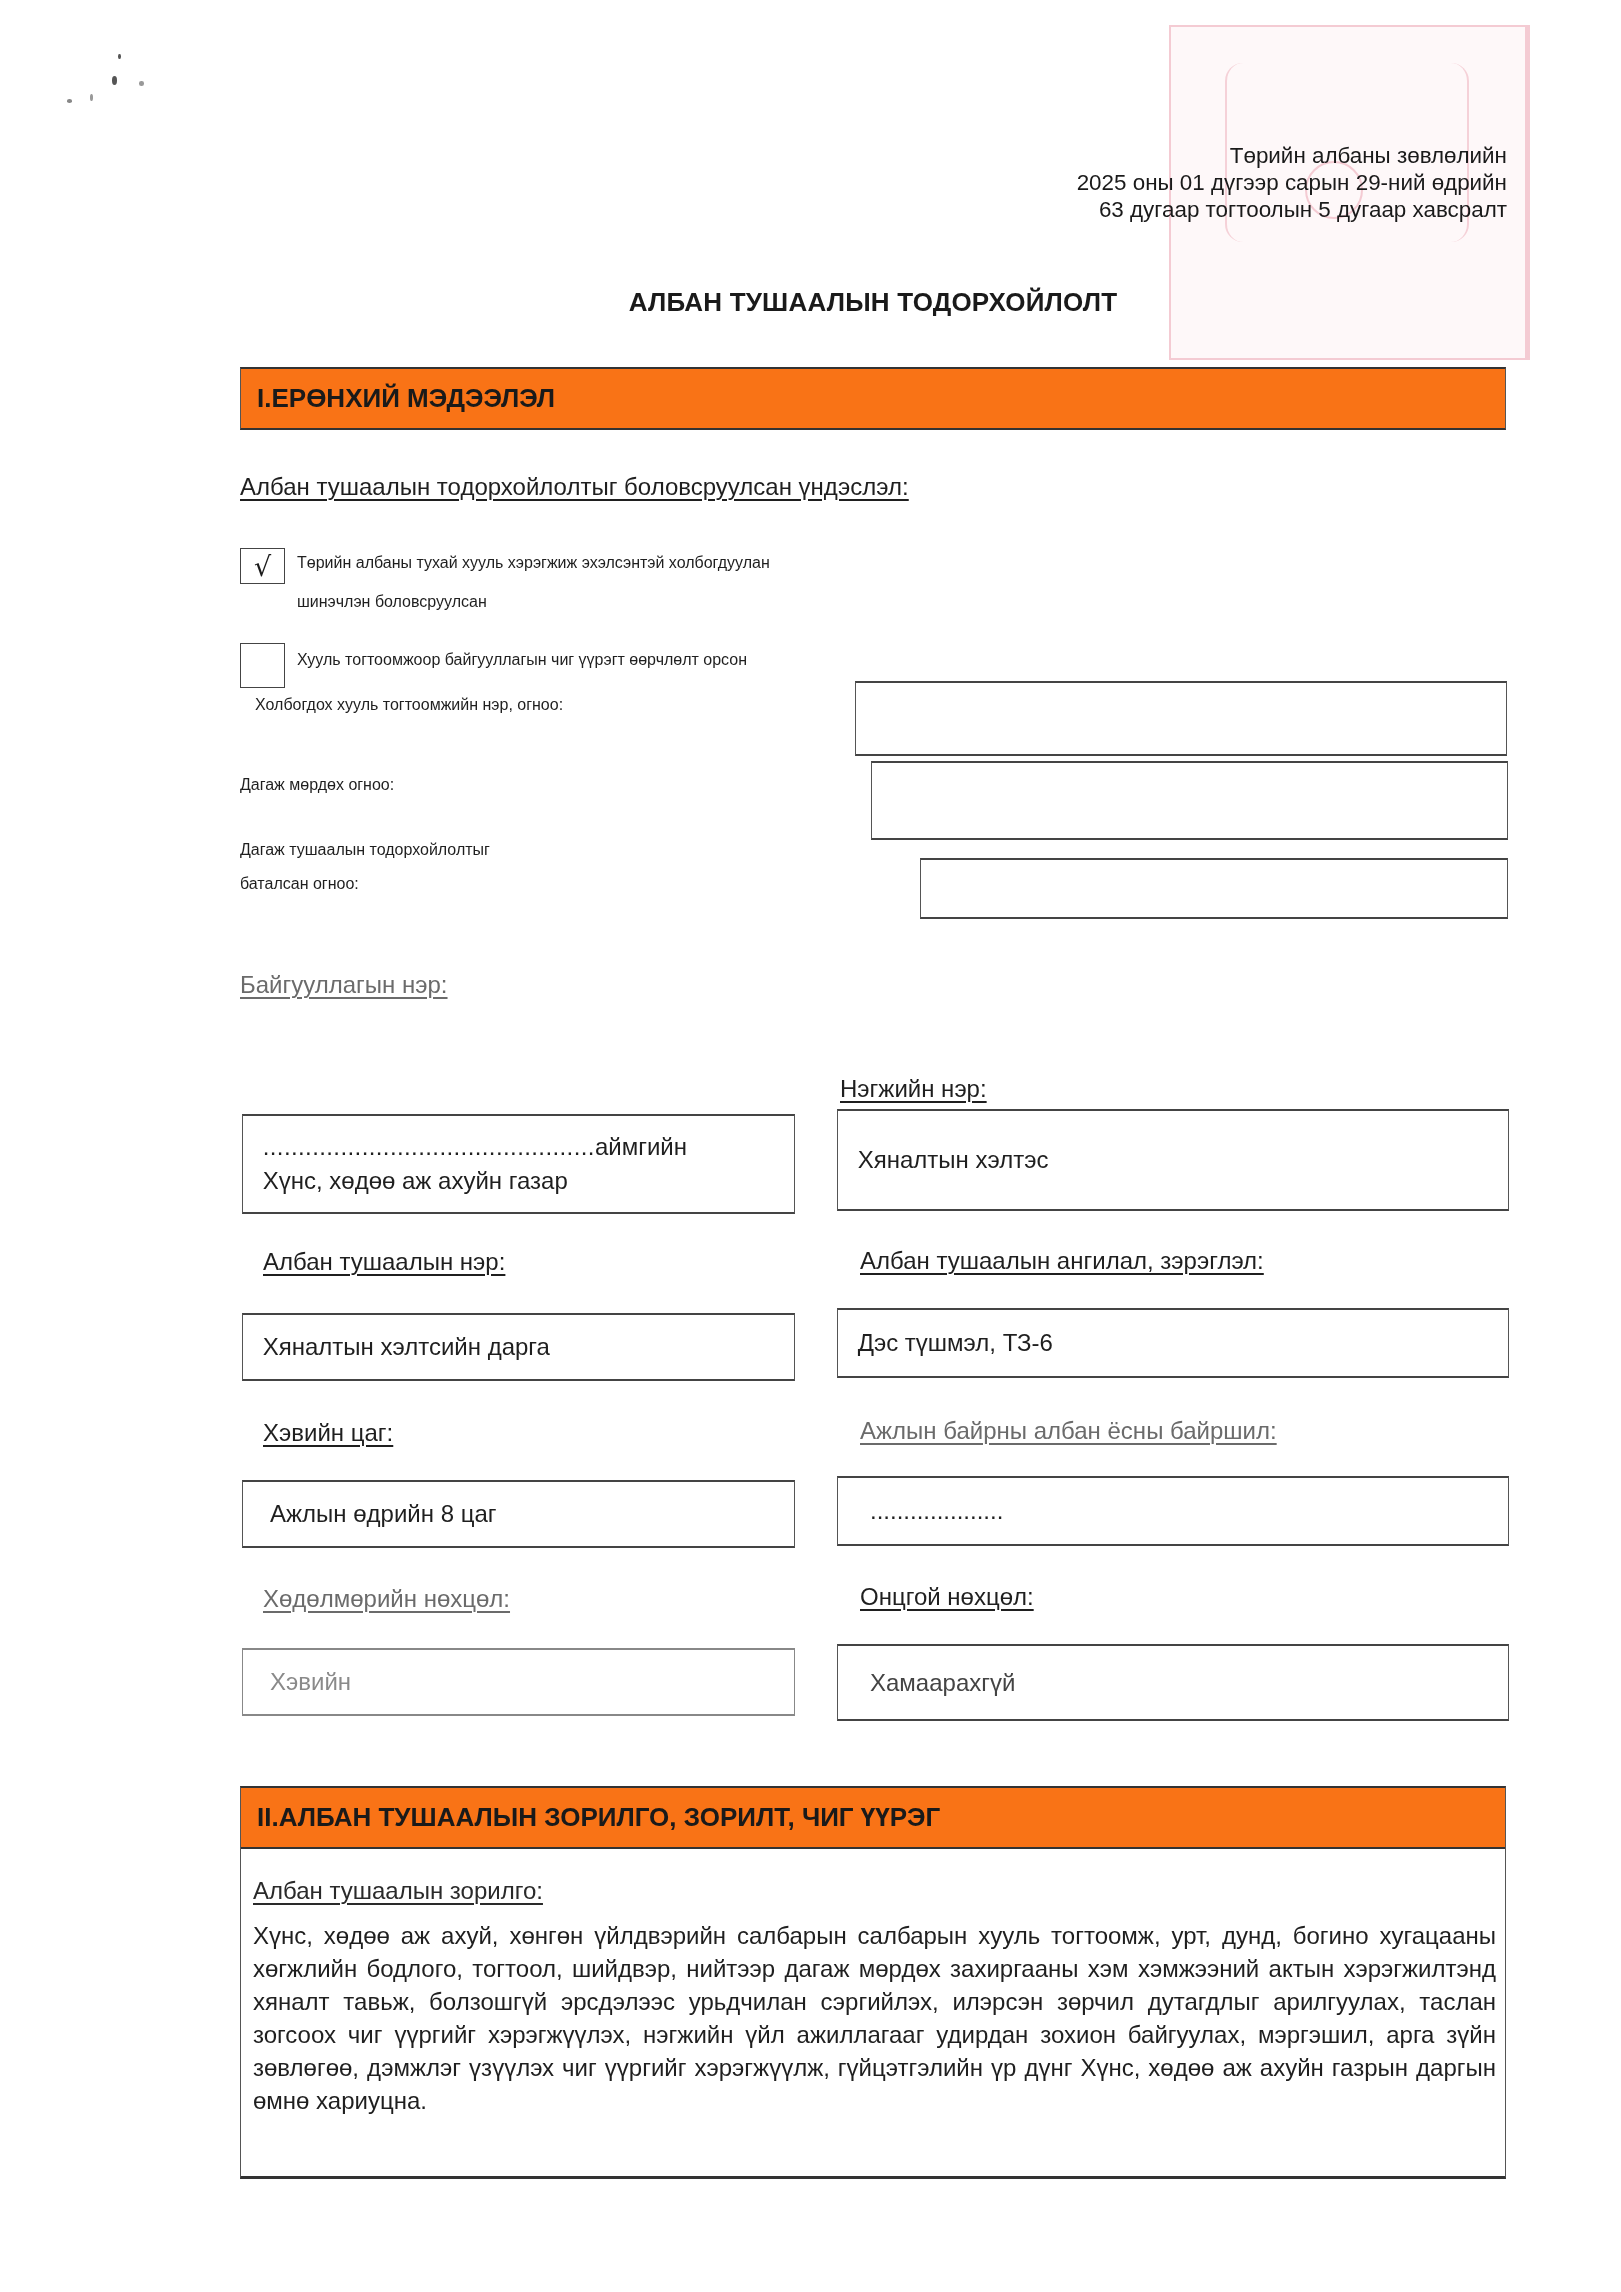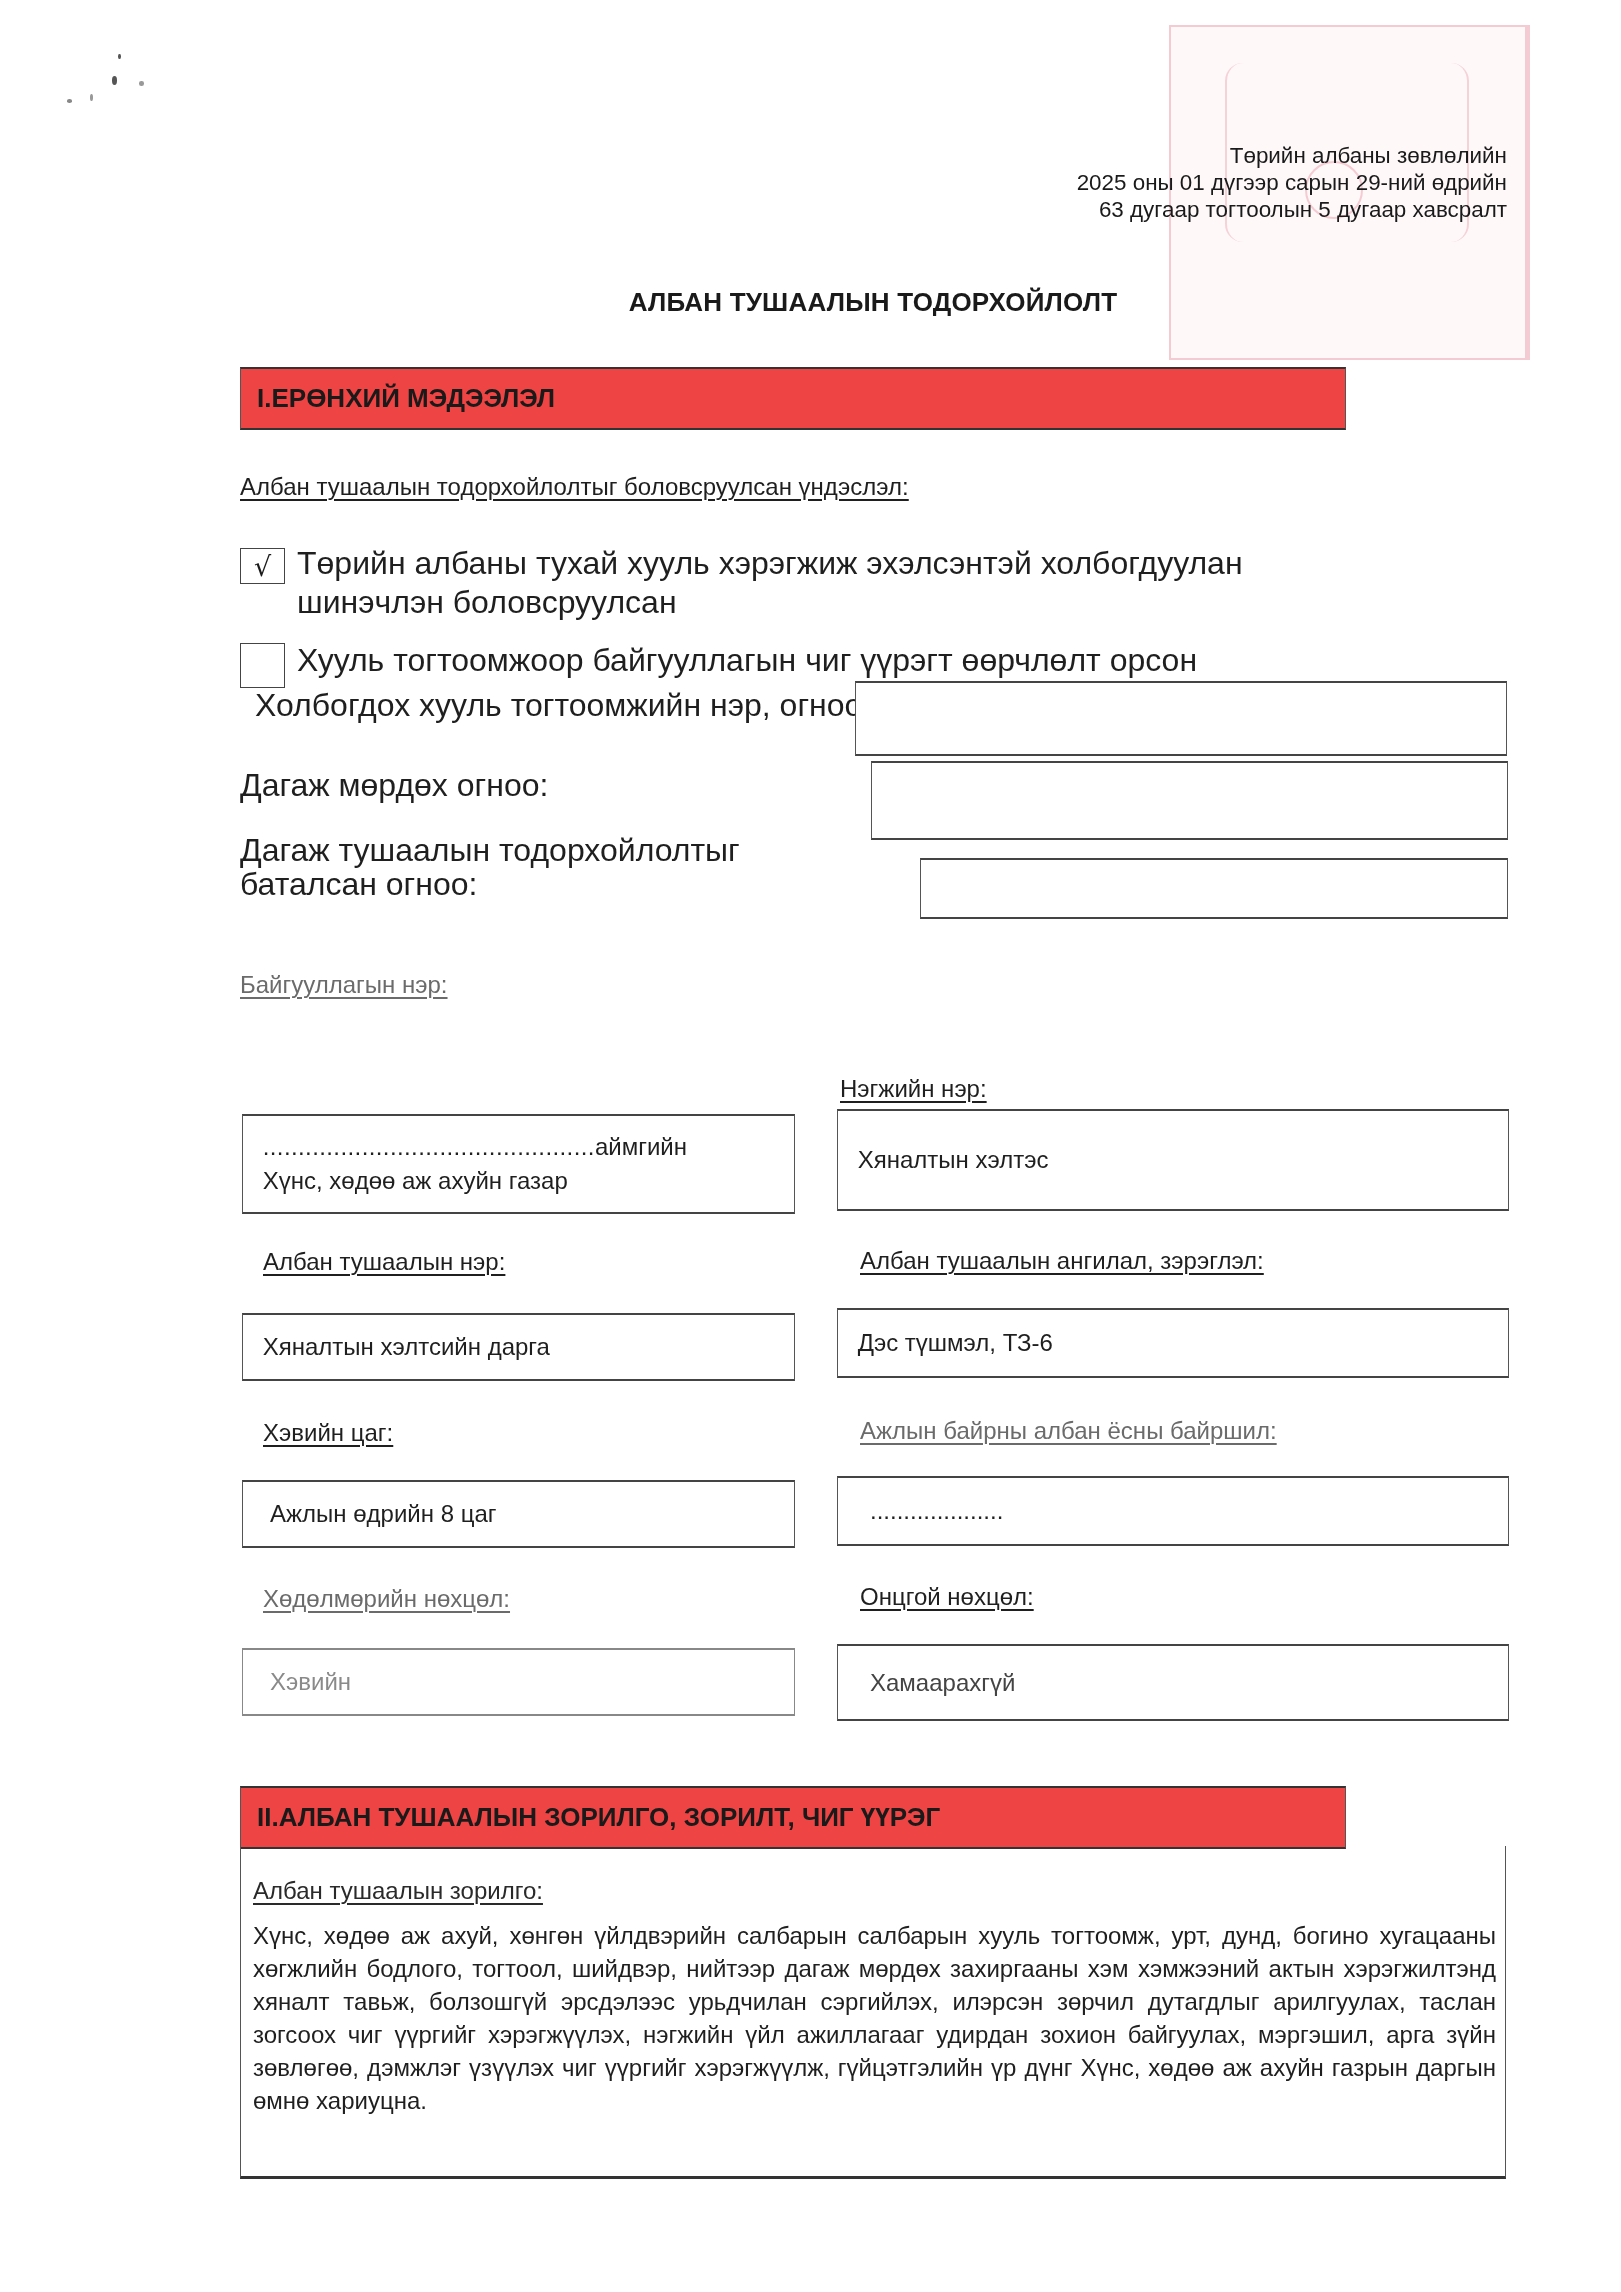--- a/index.html
+++ b/index.html
@@ -22,32 +22,32 @@
 
   .header-note {
     position: absolute; right: 114px; top: 142px; text-align: right;
     font-size: 22.4px; line-height: 27px; color: #1a1a1a; z-index: 2;
   }
   .doc-title {
     position: absolute; left: 0; width: 1746px; top: 287px; text-align: center;
     font-size: 26px; font-weight: bold; letter-spacing: 0.2px;
   }
   .section-head {
-    position: absolute; left: 240px; width: 1106px; height: 63px;
-    background: #ef4444; border-top: 2.7px solid #333; border-bottom: 2.7px solid #333;
+    position: absolute; left: 240px; width: 1266px; height: 63px;
+    background: #f97316; border-top: 2.7px solid #333; border-bottom: 2.7px solid #333;
     border-left: 1.8px solid #555; border-right: 1.8px solid #555;
     box-sizing: border-box; font-weight: bold; font-size: 26px;
     display: flex; align-items: center; padding-left: 16px;
   }
   .u-label {
     position: absolute; font-size: 24px; text-decoration: underline;
     text-underline-offset: 3.6px; text-decoration-thickness: 1.8px; color: #1f1f1f;
   }
   .u-label.faded { color: #6b6b6b; }
-  .plain { position: absolute; font-size: 32px; line-height: 34px; color: #1f1f1f; }
+  .plain { position: absolute; font-size: 16px; line-height: 34px; color: #1f1f1f; }
   .checkbox {
     position: absolute; width: 41px; height: 41px; border: 1.8px solid #444;
     box-sizing: border-box; display: flex; align-items: center; justify-content: center;
     font-size: 27px; font-family: "DejaVu Serif", serif; background: #fff;
   }
   .box {
     position: absolute; box-sizing: border-box; background: #fff;
     border: 1.8px solid #555; border-top: 2.7px solid #444; border-bottom: 2.7px solid #444;
     font-size: 24px; color: #1f1f1f; padding-left: 19.7px; display: flex; align-items: center;
   }

